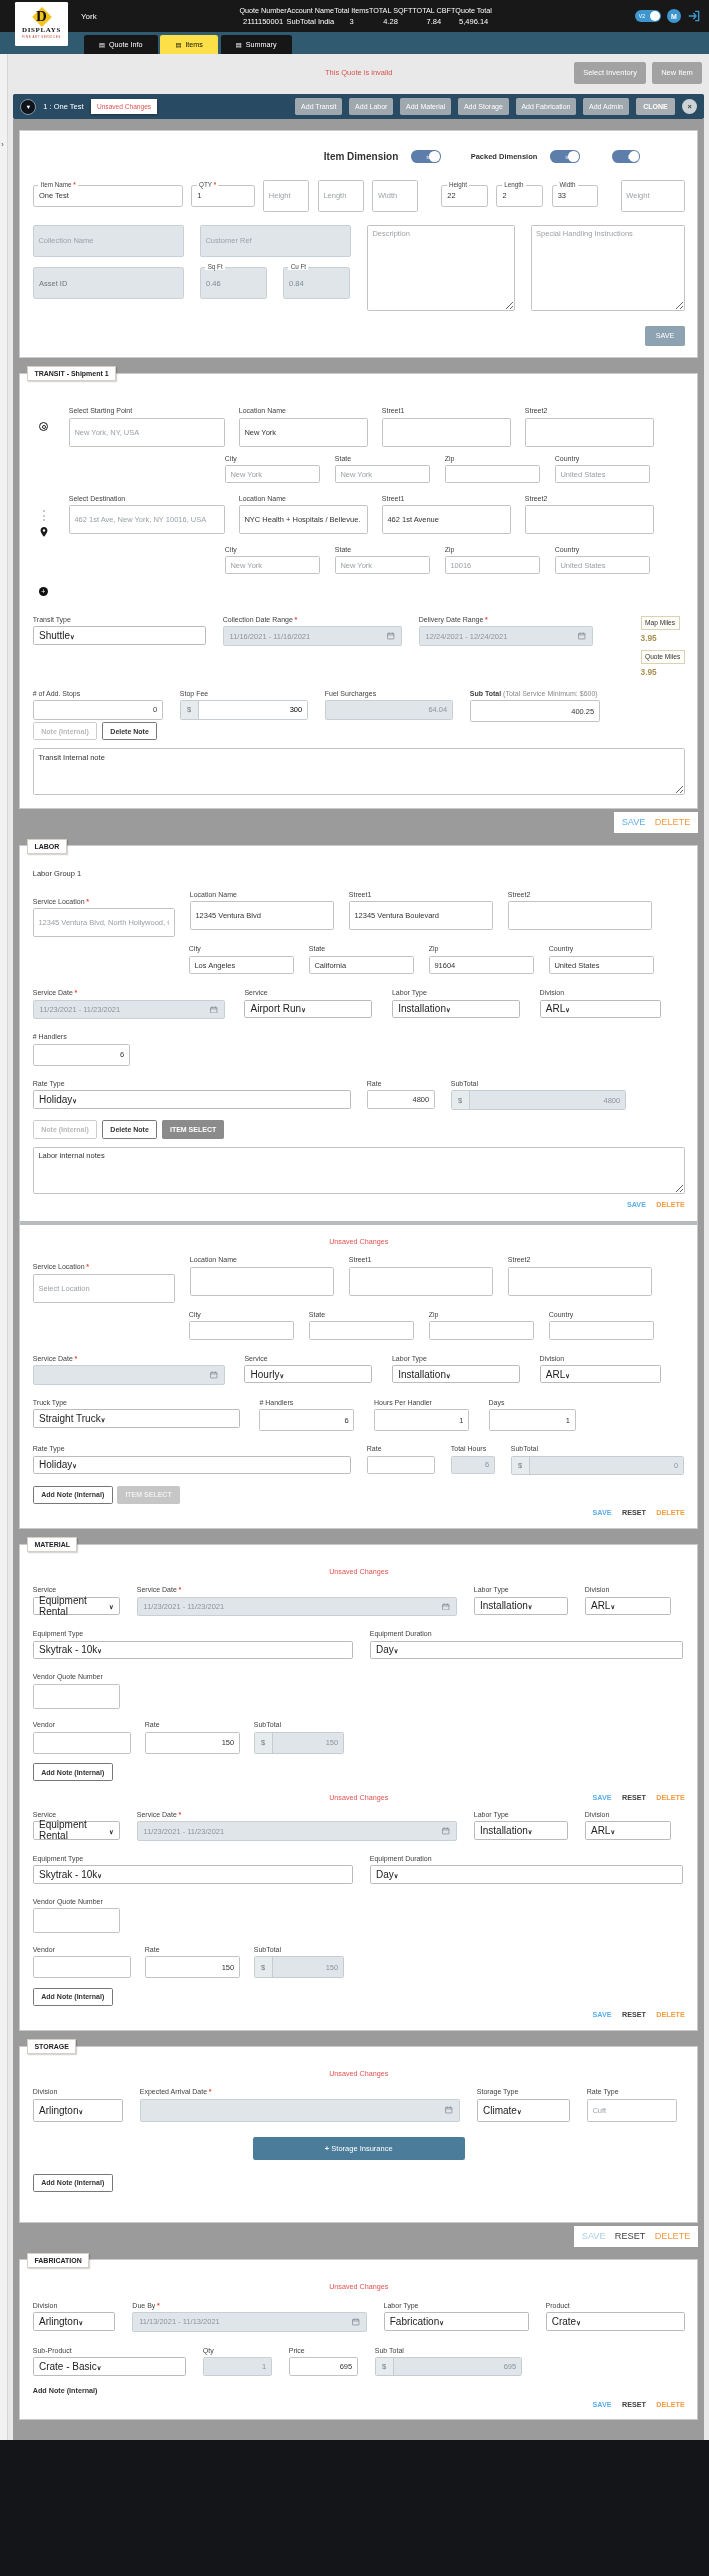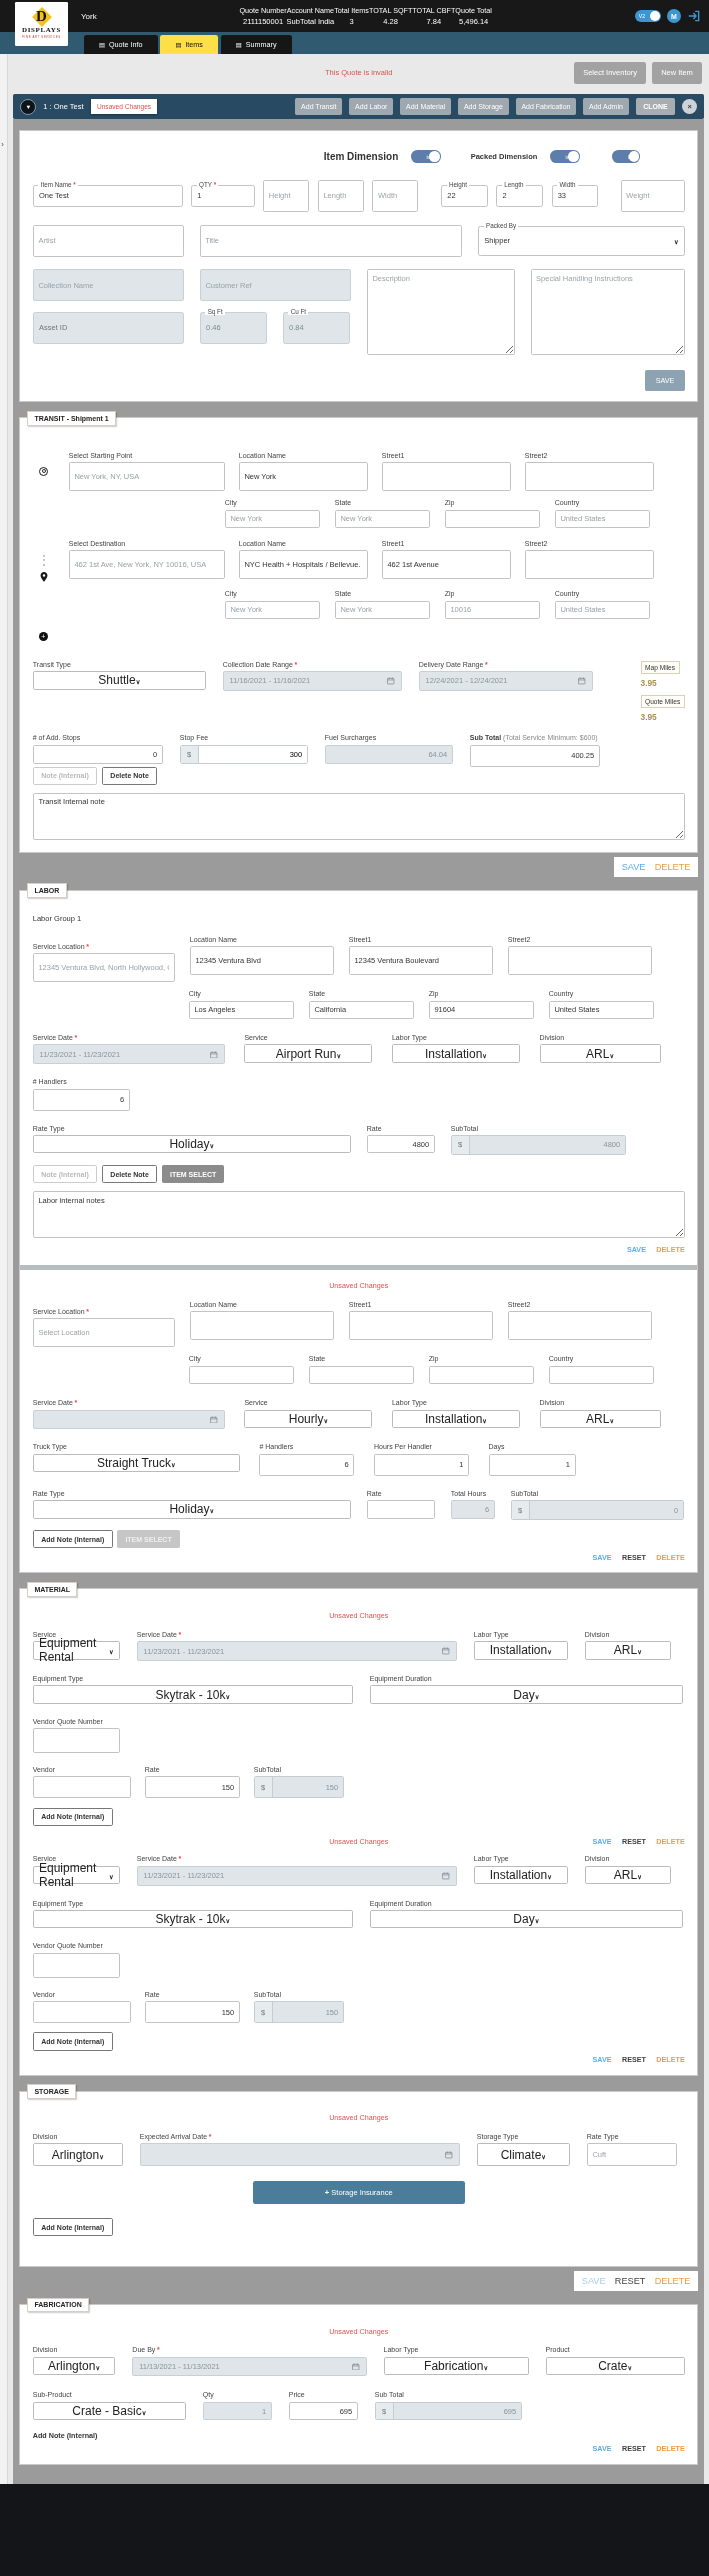--- a/index.html
+++ b/index.html
@@ -58,21 +58,21 @@
   .lbl{font-size:7px;color:#3f3f3f;margin-bottom:3.5px;white-space:nowrap}
   .lbl .hint{color:#8a8a8a}
   .req::after{content:"*";color:#e04b3a;margin-left:1.7px;font-weight:bold}
   .inp{height:18.4px;border:0.6px solid #c3c3c3;border-radius:1.7px;padding:0 4.6px;font-family:"Liberation Sans",sans-serif;font-size:7.5px;color:#333;background:#fff;width:100%}
   .inp::placeholder{color:#9aa3a9}
   .inp.num{text-align:right}
   .inp.dis,.date.dis{background:#dfe5e9;border-color:#c8d0d5;color:#8a959c}
   .inp.ph{color:#98a1a7}
   textarea.inp{height:47px;padding:3.5px 4.6px;resize:vertical}
   .tall{height:32px}
-  .sel{height:18.4px;border:0.6px solid #bbb;border-radius:1.7px;background:#fff;display:flex;align-items:center;justify-content:center;padding:0 5.2px;font-size:12px;color:#222;cursor:pointer}
+  .sel{height:18.4px;border:0.6px solid #bbb;border-radius:1.7px;background:#fff;display:flex;align-items:center;justify-content:flex-start;padding:0 5.2px;font-size:10px;color:#222;cursor:pointer}
   .car::before{content:"∨";font-size:6.3px;font-weight:bold;color:#222}
   .date{height:19.6px;border:0.6px solid #c8d0d5;border-radius:1.7px;display:flex;align-items:center;justify-content:space-between;padding:0 5.8px;font-size:7.5px;cursor:pointer}
   .money{display:flex;align-items:stretch;border:0.6px solid #c5cdd2;border-radius:1.7px;overflow:hidden;height:19.6px}
   .money .cur{background:#e6ebee;color:#777;padding:0 6.3px;display:flex;align-items:center;border-right:0.6px solid #c5cdd2;font-size:7.5px}
   .money input{border:none;flex:1;min-width:0;padding:0 4.6px;font-size:7.5px;text-align:right;font-family:"Liberation Sans",sans-serif}
   .money.dis input{background:#dfe5e9;color:#8a959c}
   
   .ffld{position:relative;border:0.6px solid #c3c3c3;border-radius:2.3px;height:22px;background:#fff}
   .ffld>label{position:absolute;top:-4.6px;left:4.6px;background:#fff;padding:0 2.3px;font-size:6.3px;color:#444;white-space:nowrap}
   .ffld input,.ffld .selin{border:none;width:100%;height:100%;padding:0 5.2px;font-size:7.5px;background:transparent;font-family:"Liberation Sans",sans-serif;color:#333}
@@ -220,29 +220,20 @@
           <div class="ffld" style="width:151px"><label><span class="req">Item Name</span></label><input value="One Test" style=""></div>
           <div class="ffld" style="width:64px"><label><span class="req">QTY</span></label><input value="1" style=""></div>
           <input class="inp tall" style="width: 46px;" placeholder="Height">
           <input class="inp tall" style="width: 46px;" placeholder="Length">
           <input class="inp tall" style="width: 46px;" placeholder="Width">
           <div class="ffld" style="width:47px;margin-left:14px"><label>Height</label><input value="22" style=""></div>
           <div class="ffld" style="width:47px"><label>Length</label><input value="2" style=""></div>
           <div class="ffld" style="width:47px"><label>Width</label><input value="33" style=""></div>
           <input class="inp tall" style="width: 64px; margin-left: 14px;" placeholder="Weight">
         </div>
-        <div class="row" style="gap:16px;align-items:center;margin-top:4.6px">
-          <input class="inp tall" style="width: 151px;" placeholder="Artist">
-          <input class="inp tall" style="width: 263px;" placeholder="Title">
-          <div class="ffld selw" style="width:207px;height:30px">
-              <label>Packed By</label>
-              <span class="selin" style="display:flex;align-items:center">Shipper</span>
-              <span class="car"></span>
-            </div>
-        </div>
         <div class="f" style="gap:16px">
           <div class="col" style="gap:10.4px">
             <input class="inp tall dis" style="width: 151px;" disabled="" placeholder="Collection Name">
             <div class="ffld dis" style="width:151px;height:32px"><input disabled="" placeholder="Asset ID" style=""></div>
           </div>
           <div class="col" style="gap:10.4px">
             <input class="inp tall dis" style="width: 151px;" disabled="" placeholder="Customer Ref">
             <div class="f" style="gap:16px">
               <div class="ffld dis" style="width:67px;height:32px"><label>Sq Ft</label><input disabled="" value="0.46" style=""></div>
               <div class="ffld dis" style="width:67px;height:32px"><label>Cu Ft</label><input disabled="" value="0.84" style=""></div>

